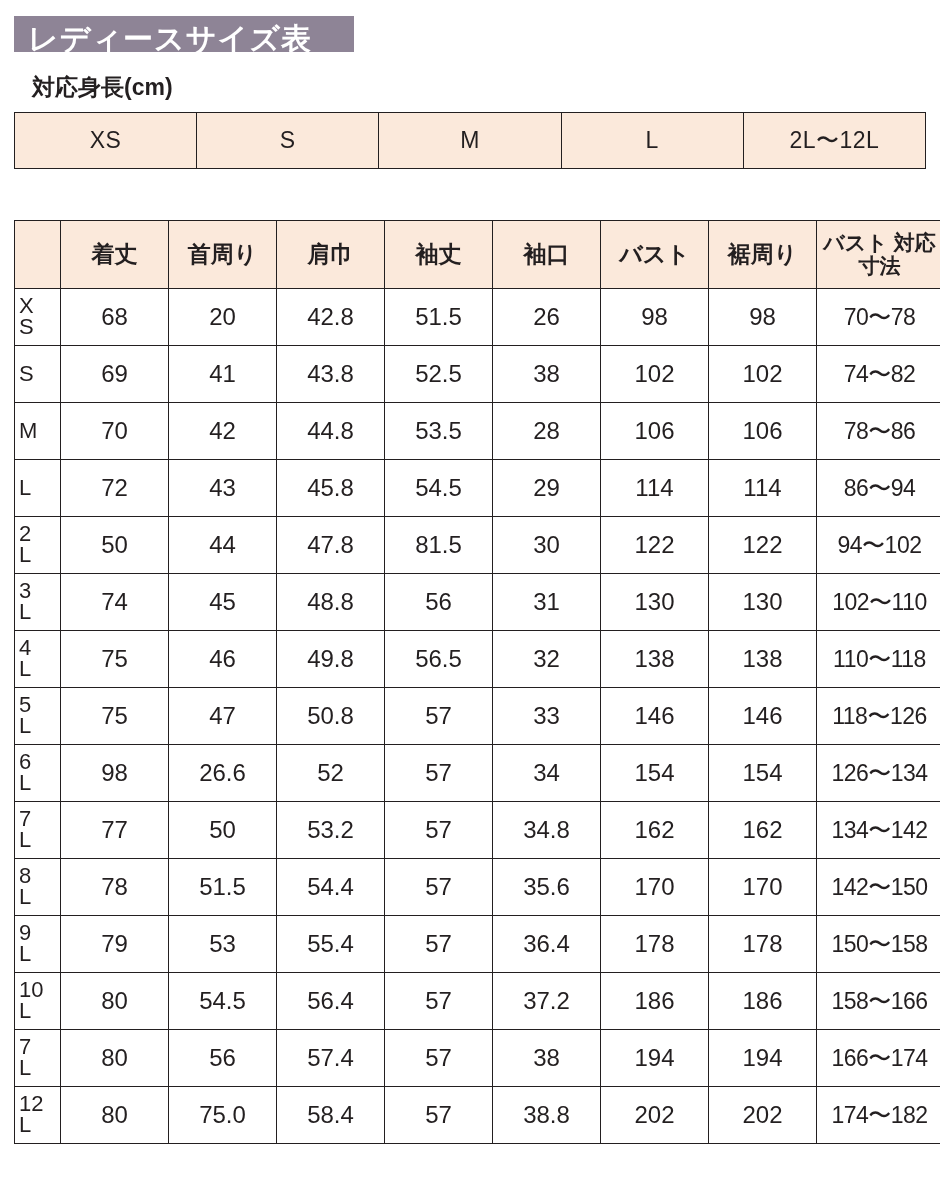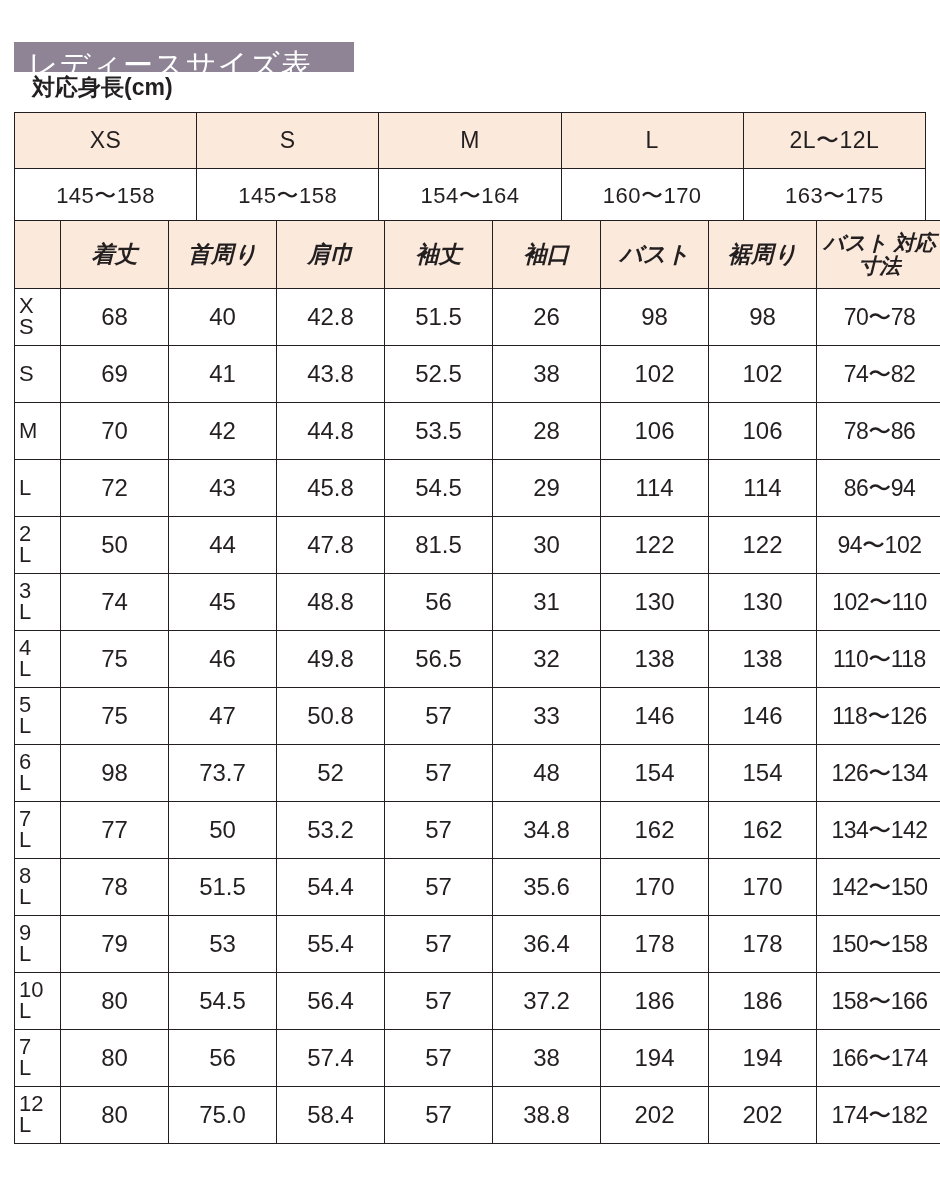--- a/index.html
+++ b/index.html
@@ -17,30 +17,29 @@
     height: 1200px;
     position: relative;
     padding: 0;
   }
   
   .title-banner {
     position: absolute;
     left: 14px;
     top: 16px;
     width: 340px;
-    height: 30px;
+    height: 36px;
     background: #8e8496;
     color: #ffffff;
     font-size: 30px;
-    font-weight: normal;
+    font-weight: bold;
     line-height: 46px;
     letter-spacing: 1px;
     padding-left: 14px;
     white-space: nowrap;
-    margin-top: 26px;
   }
   
   .subtitle {
     position: absolute;
     left: 32px;
     top: 72px;
     font-size: 23px;
     font-weight: bold;
     letter-spacing: 0px;
     white-space: nowrap;
@@ -85,21 +84,20 @@
     text-align: center;
     font-size: 23px;
     font-weight: normal;
     color: #231f20;
   }
   .size-table thead th {
     background: #fbe9db;
     height: 68px;
     font-size: 23px;
     font-weight: bold;
-    font-style: italic;
   }
   .size-table thead th.corner {
     background: #fbe9db;
   }
   .size-table thead th.two-line {
     font-size: 21px;
     line-height: 1.05;
   }
   .size-table tbody td {
     height: 57px;
@@ -134,27 +132,20 @@
   <div class="subtitle">対応身長(cm)</div>
 
   <table class="height-table">
     <tbody>
       <tr class="head">
         <td>XS</td>
         <td>S</td>
         <td>M</td>
         <td>L</td>
         <td>2L〜12L</td>
-      </tr>
-      <tr class="vals">
-        <td>145〜158</td>
-        <td>145〜158</td>
-        <td>154〜164</td>
-        <td>160〜170</td>
-        <td>163〜175</td>
       </tr>
     </tbody>
   </table>
 
   <table class="size-table">
     <colgroup>
       <col class="col-label">
       <col class="col-data">
         <col class="col-data">
         <col class="col-data">
@@ -180,21 +171,21 @@
         </th>
       </tr>
     </thead>
     <tbody>
         <tr>
           <td class="row-label">
             <span>X</span>
             <span>S</span>
           </td>
           <td>68</td>
-          <td>40</td>
+          <td>20</td>
           <td>42.8</td>
           <td>51.5</td>
           <td>26</td>
           <td>98</td>
           <td>98</td>
           <td class="bust-range">70〜78</td>
         </tr>
         <tr>
           <td class="row-label">
             <span>S</span>
@@ -289,24 +280,24 @@
           <td>146</td>
           <td>146</td>
           <td class="bust-range">118〜126</td>
         </tr>
         <tr>
           <td class="row-label">
             <span>6</span>
             <span>L</span>
           </td>
           <td>98</td>
-          <td>73.7</td>
+          <td>26.6</td>
           <td>52</td>
           <td>57</td>
-          <td>48</td>
+          <td>34</td>
           <td>154</td>
           <td>154</td>
           <td class="bust-range">126〜134</td>
         </tr>
         <tr>
           <td class="row-label">
             <span>7</span>
             <span>L</span>
           </td>
           <td>77</td>

